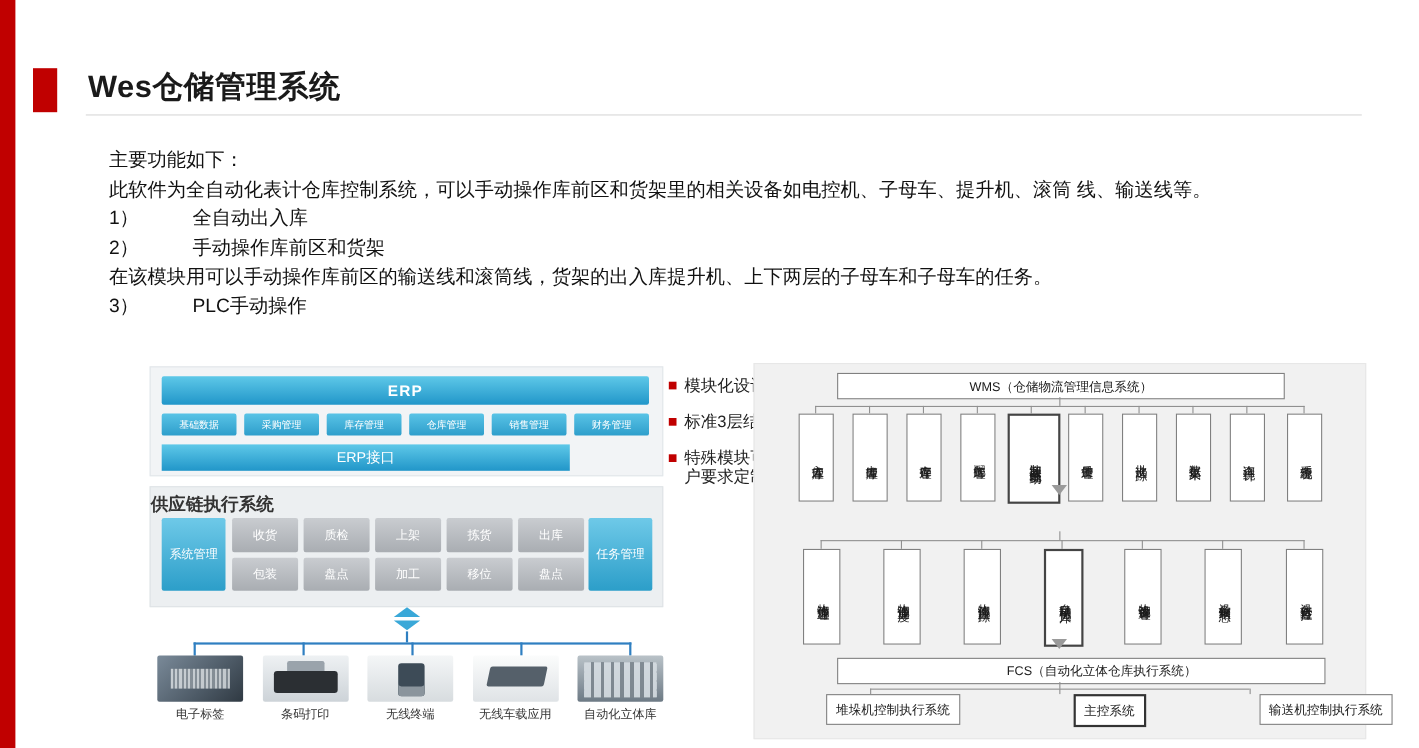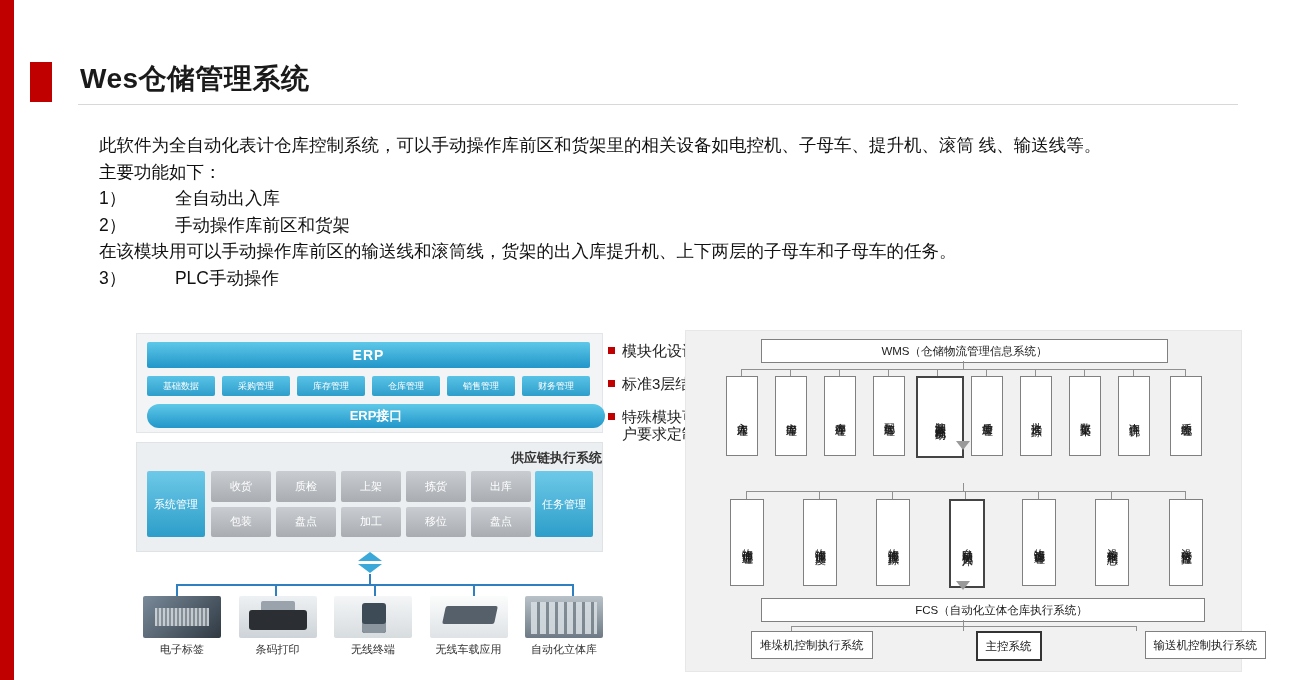--- a/index.html
+++ b/index.html
@@ -100,26 +100,26 @@
     width: 68px; height: 20px;
     background: linear-gradient(#59c3e6, #2e9ecb);
     color: #ffffff;
     font-size: 9px;
     display: flex; align-items: center; justify-content: center;
     border-radius: 2px;
   }
   .erp-iface {
     position: absolute;
     left: 10px; top: 70px;
-    width: 458px; height: 24px;
+    width: 371px; height: 24px;
     background: linear-gradient(#5ec8e8, #2196c9);
-    border-radius: 12px;
+    border-radius: 0;
     color: #ffffff;
     font-size: 13px;
-    font-weight: bold;
+    font-weight: normal;
     display: flex; align-items: center; justify-content: center;
   }
   
   .bullets {
     position: absolute;
     left: 478px; top: 12px;
     width: 140px;
   }
   .bullet-row {
     position: relative;
@@ -140,22 +140,22 @@
     position: absolute;
     left: 6px; top: 112px;
     width: 465px; height: 108px;
     background: #eceff1;
     border: 1px solid #dfe3e6;
   }
   .sc-title {
     position: absolute;
     left: 0; top: 6px;
     width: 465px;
-    text-align: right;
-    font-size: 13px;
+    text-align: left;
+    font-size: 16px;
     color: #333333;
     font-weight: bold;
   }
   .sc-left {
     position: absolute;
     left: 10px; top: 28px;
     width: 58px; height: 66px;
     background: linear-gradient(#6ec9e8, #2c9ec9);
     color: #ffffff;
     font-size: 11px;
@@ -386,22 +386,22 @@
 
 <div class="left-rail"></div>
 
 <div class="header">
   <div class="header-bar"></div>
   <div class="header-title">Wes仓储管理系统</div>
   <div class="header-rule"></div>
 </div>
 
 <div class="body-text">
+  <p>主要功能如下：</p>
   <p>此软件为全自动化表计仓库控制系统，可以手动操作库前区和货架里的相关设备如电控机、子母车、提升机、滚筒 线、输送线等。</p>
-  <p>主要功能如下：</p>
   <p>
     <span class="indent-item">1）</span>
     <span class="indent-item">        </span>
     <span>全自动出入库</span>
   </p>
   <p>
     <span class="indent-item">2）</span>
     <span class="indent-item">        </span>
     <span>手动操作库前区和货架</span>
   </p>

